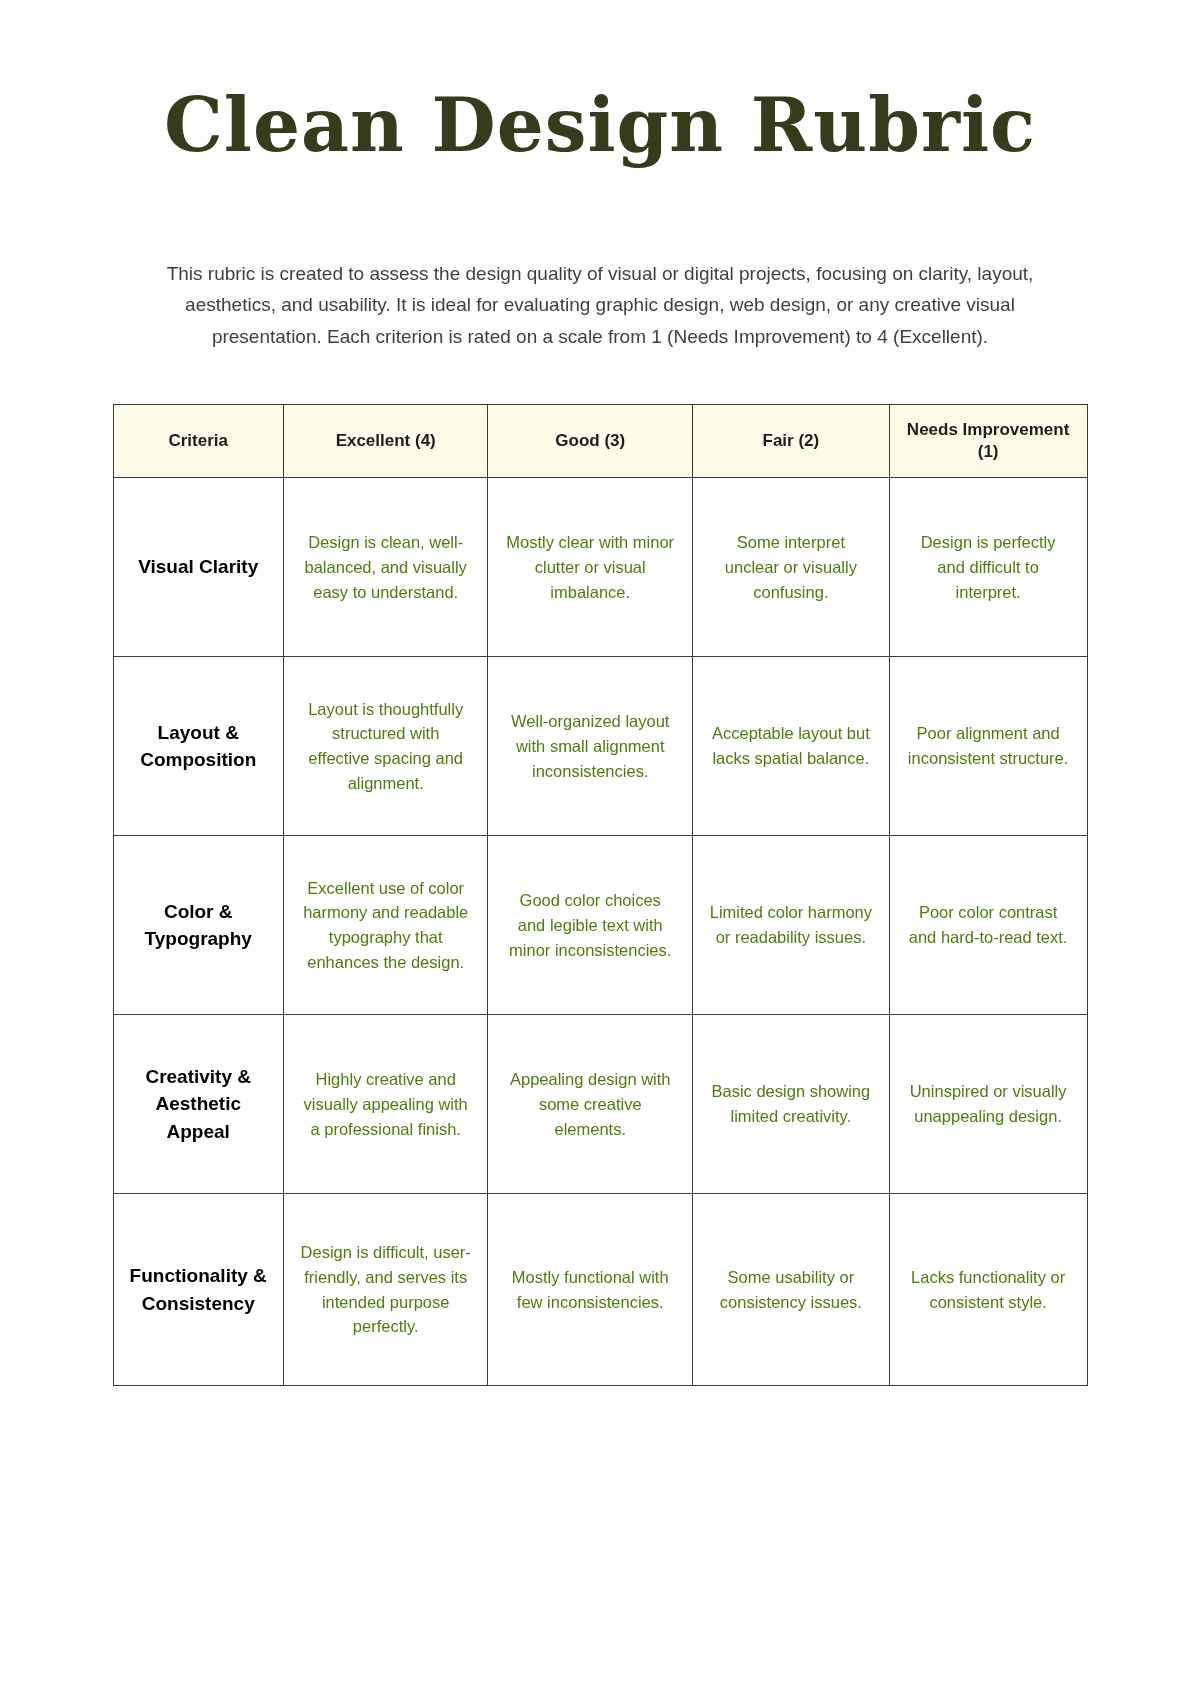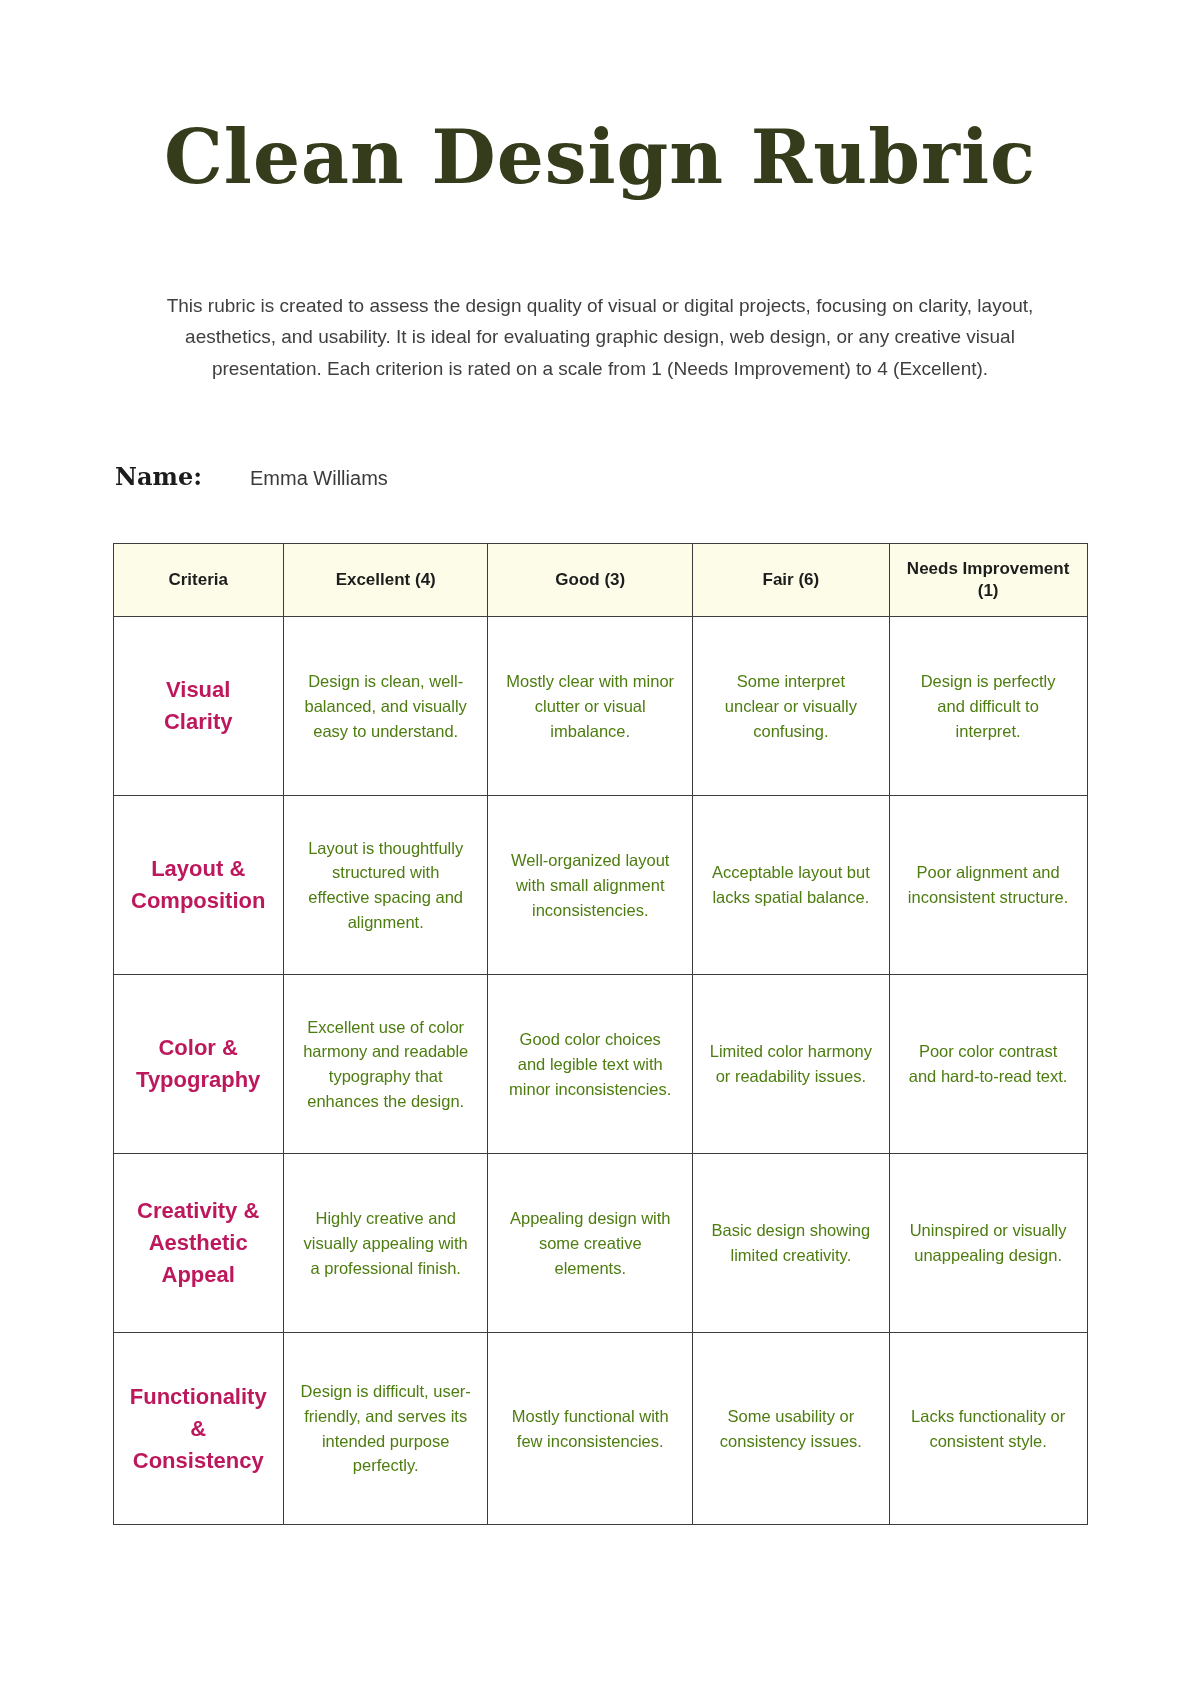--- a/index.html
+++ b/index.html
@@ -19,21 +19,21 @@
     overflow: hidden;
   }
 
   .doc-title {
     font-family: "DejaVu Serif", "Liberation Serif", serif;
     font-weight: 700;
     font-size: 74px;
     letter-spacing: 1px;
     color: #343c1c;
     text-align: center;
-    padding-top: 114px;
+    padding-top: 82px;
   }
 
   .doc-description {
     width: 920px;
     margin: 90px auto 16px auto;
     text-align: center;
     font-size: 19px;
     line-height: 1.65;
     color: #3f3f3f;
   }
@@ -85,23 +85,23 @@
   table.rubric thead th {
     background: #fdfce9;
     font-size: 17px;
     font-weight: 700;
     color: #1d1d1d;
     height: 72px;
     line-height: 1.3;
   }
 
   table.rubric td.criteria-cell {
-    font-size: 22px;
+    font-size: 19px;
     font-weight: 700;
-    color: #be185d;
+    color: #000000;
     line-height: 1.45;
   }
 
   table.rubric td.desc-cell {
     font-size: 16.5px;
     line-height: 1.5;
     color: #4d7c0f;
   }
 
   table.rubric tbody tr { height: 179px; }
@@ -109,40 +109,36 @@
 </style>
 </head>
 <body>
 
 <div class="page">
 
   <h1 class="doc-title">Clean Design Rubric</h1>
 
   <p class="doc-description">This rubric is created to assess the design quality of visual or digital projects, focusing on clarity, layout, aesthetics, and usability. It is ideal for evaluating graphic design, web design, or any creative visual presentation. Each criterion is rated on a scale from 1 (Needs Improvement) to 4 (Excellent).</p>
 
-  <div class="name-row">
-    <span class="name-label">Name:</span>
-    <span class="name-value">Emma Williams</span>
-  </div>
 
   <div class="rubric-table-wrap">
     <table class="rubric">
       <colgroup>
         <col class="c-criteria">
         <col class="c-excellent">
         <col class="c-good">
         <col class="c-fair">
         <col class="c-needs">
       </colgroup>
       <thead>
         <tr>
           <th>Criteria</th>
           <th>Excellent (4)</th>
           <th>Good (3)</th>
-          <th>Fair (6)</th>
+          <th>Fair (2)</th>
           <th>Needs Improvement (1)</th>
         </tr>
       </thead>
       <tbody>
         <tr>
           <td class="criteria-cell">Visual Clarity</td>
           <td class="desc-cell">Design is clean, well-balanced, and visually easy to understand.</td>
           <td class="desc-cell">Mostly clear with minor clutter or visual imbalance.</td>
           <td class="desc-cell">Some interpret unclear or visually confusing.</td>
           <td class="desc-cell">Design is perfectly and difficult to interpret.</td>

